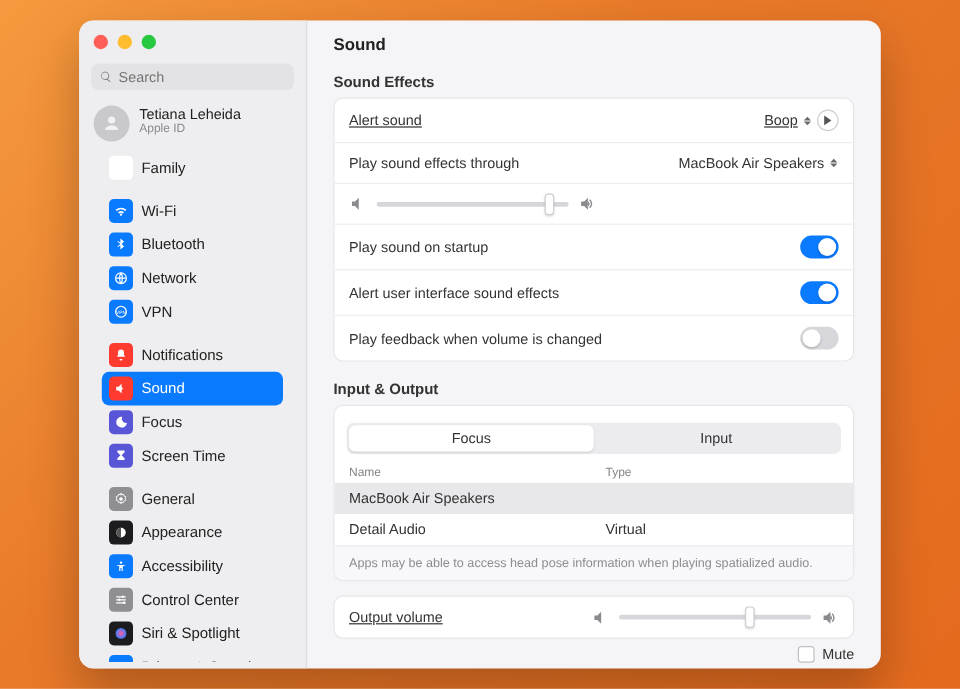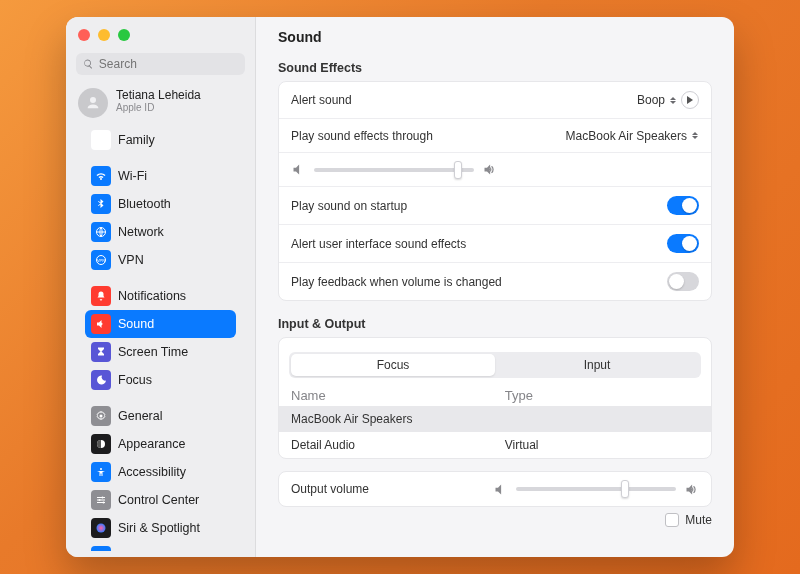--- a/index.html
+++ b/index.html
@@ -42,21 +42,21 @@
 
   .content { flex: 1; display: flex; flex-direction: column; }
   .content-head { padding: 12px 22px 8px; font-size: 14px; font-weight: 700; color: #222; }
   .scroll { flex: 1; overflow-y: auto; padding: 0 22px 20px; position: relative; }
   .scroll::-webkit-scrollbar { width: 6px; }
   .scroll::-webkit-scrollbar-thumb { background: #bdbdc0; border-radius: 3px; }
   .section-title { font-size: 12.5px; font-weight: 700; color: #333; margin: 8px 0 6px; }
   .card { background: #fff; border: 1px solid #e7e7ea; border-radius: 8px; overflow: hidden; }
   .row { display: flex; align-items: center; padding: 9px 12px; font-size: 12px; color: #333;
     border-top: 1px solid #ededf0; min-height: 34px; }
-  .row:first-child { border-top: none; }
+  .row:first-child { border-top: none; text-decoration: underline; }
   .row .label { flex: 1; }
   .row .value { display: flex; align-items: center; gap: 4px; color: #333; }
   .chev { width: 8px; display: flex; flex-direction: column; gap: 1px; align-items: center; }
   .chev::before, .chev::after { content: ""; border: 3px solid transparent; }
   .chev::before { border-bottom-color: #6a6a6e; }
   .chev::after { border-top-color: #6a6a6e; }
   .playbtn { width: 18px; height: 18px; border: 1px solid #cfcfd4; border-radius: 50%;
     display: flex; align-items: center; justify-content: center; margin-left: 4px; }
   .playbtn::before { content: ""; border: 4px solid transparent; border-left: 6px solid #555; margin-left: 3px; }
 
@@ -69,21 +69,21 @@
   .toggle { width: 32px; height: 19px; border-radius: 10px; background: #d7d7db; position: relative; transition: .15s; }
   .toggle.on { background: #0a7aff; }
   .toggle .tk { position: absolute; top: 2px; width: 15px; height: 15px; background: #fff; border-radius: 50%;
     left: 2px; transition: .15s; box-shadow: 0 1px 2px rgba(0,0,0,.2); }
   .toggle.on .tk { left: 15px; }
 
   .seg { display: flex; background: #ececef; border-radius: 6px; padding: 2px; margin: 8px 0 6px; }
   .seg .opt { flex: 1; text-align: center; font-size: 12px; padding: 4px 0; border-radius: 5px; color: #333; }
   .seg .opt.sel { background: #fff; box-shadow: 0 1px 2px rgba(0,0,0,.1); }
 
-  .tbl-head { display: flex; padding: 4px 12px 3px; font-size: 13px; color: #858589; }
+  .tbl-head { display: flex; padding: 4px 12px 3px; font-size: 10px; color: #858589; }
   .tbl-head > div:first-child { flex: 1.1; }
   .tbl-head > div:last-child { flex: 1; }
   .tbl-row { display: flex; padding: 6px 12px; font-size: 12px; color: #333; }
   .tbl-row > div:first-child { flex: 1.1; }
   .tbl-row > div:last-child { flex: 1; }
   .tbl-row.hl { background: #e8e8eb; }
   .note { font-size: 10.5px; color: #8d8d91; padding: 8px 12px; border-top: 1px solid #ededf0; background: #f8f8fa; }
 
   .mute-row { display: flex; align-items: center; justify-content: flex-end; gap: 6px; margin-top: 6px; font-size: 12px; color: #333; }
   .mute-row .cb { width: 14px; height: 14px; border: 1px solid #c0c0c4; border-radius: 3px; background: #fff; }
@@ -181,32 +181,32 @@
             <div class="nav-icon" style="background: rgb(255, 59, 48);">
               <svg viewBox="0 0 24 24" fill="#fff">
                 <path d="M4 9v6h4l5 5V4L8 9H4zm11 3a3 3 0 00-2-2.8v5.6A3 3 0 0015 12z"></path>
               </svg>
             </div>
             <span>Sound</span>
           </div>
           <div class="nav-item">
             <div class="nav-icon" style="background: rgb(88, 86, 214);">
               <svg viewBox="0 0 24 24" fill="#fff">
+                <path d="M14 3a9 9 0 108 10 7 7 0 01-8-10z"></path>
+              </svg>
+            </div>
+            <span>Focus</span>
+          </div>
+          <div class="nav-item">
+            <div class="nav-icon" style="background: rgb(88, 86, 214);">
+              <svg viewBox="0 0 24 24" fill="#fff">
                 <path d="M6 3h12v3l-5 5 5 5v3H6v-3l5-5-5-5z"></path>
               </svg>
             </div>
             <span>Screen Time</span>
-          </div>
-          <div class="nav-item">
-            <div class="nav-icon" style="background: rgb(88, 86, 214);">
-              <svg viewBox="0 0 24 24" fill="#fff">
-                <path d="M14 3a9 9 0 108 10 7 7 0 01-8-10z"></path>
-              </svg>
-            </div>
-            <span>Focus</span>
           </div>
         </div>
         <div class="nav-group">
           <div class="nav-item">
             <div class="nav-icon" style="background: rgb(142, 142, 147);">
               <svg viewBox="0 0 24 24" fill="#fff">
                 <circle cx="12" cy="12" r="3"></circle>
                 <path d="M12 2l1 3 3-1 1 3 3 1-1 3 1 3-3 1-1 3-3-1-1 3-1-3-3 1-1-3-3-1 1-3-1-3 3-1 1-3 3 1z" fill="none" stroke="#fff" stroke-width="1.5"></path>
               </svg>
             </div>
@@ -342,20 +342,21 @@
         <div id="devtbl">
             <div class="tbl-row hl">
               <div>MacBook Air Speakers</div>
               <div></div>
             </div>
             <div class="tbl-row">
               <div>Detail Audio</div>
               <div>Virtual</div>
             </div>
           </div>
+        <div class="note">Apps may be able to access head pose information when playing spatialized audio.</div>
       </div>
 
       <div class="card" style="margin-top:12px">
         <div class="row">
           <div class="label">Output volume</div>
           <div class="volctrl">
             <svg viewBox="0 0 24 24">
                 <path d="M4 9v6h4l5 5V4L8 9H4z"></path>
               </svg>
             <div class="slider">

